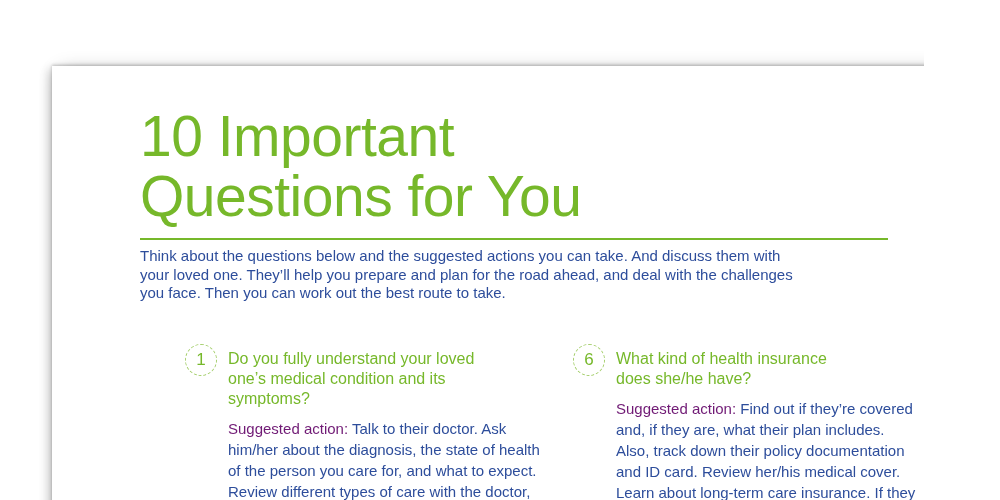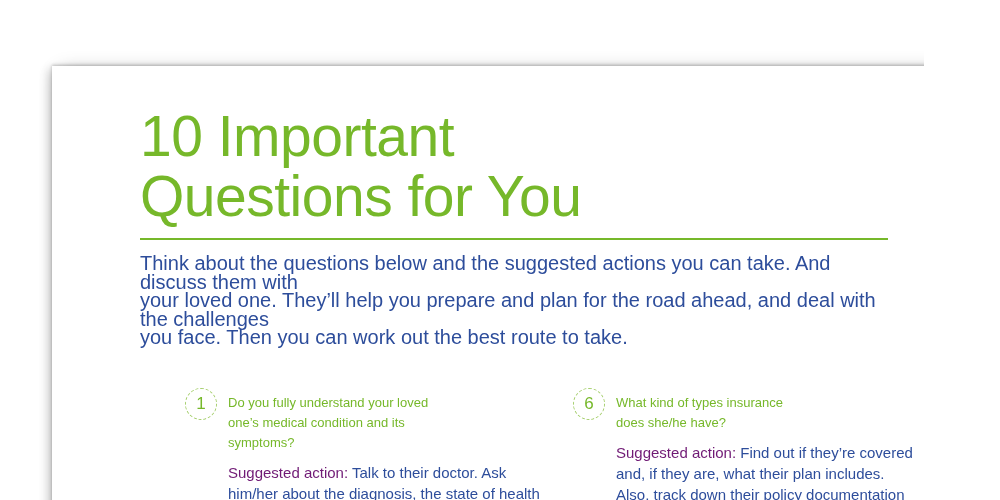--- a/index.html
+++ b/index.html
@@ -37,23 +37,23 @@
     white-space: pre-line;
   }
   .title-divider {
     border: none;
     margin: 12px 0 0 0;
     width: 748px;
     height: 2px;
     background: #76b82a;
   }
   .intro {
-    margin: 14px 0 0 0;
+    margin: 7px 0 0 0;
     max-width: 750px;
-    font-size: 20px;
+    font-size: 15px;
     line-height: 18.5px;
     color: #2d4d9b;
     white-space: pre-line;
   }
   .questions-row {
     display: flex;
     margin-top: 41px;
     padding-left: 45px;
   }
   .question {
@@ -72,21 +72,21 @@
     line-height: 30px;
     text-align: center;
   }
   .qbody {
     margin-left: 11px;
     padding-top: 5px;
     width: 345px;
   }
   .qheading {
     margin: 0;
-    font-size: 13px;
+    font-size: 16px;
     line-height: 20px;
     font-weight: 400;
     color: #76b82a;
     white-space: pre-line;
   }
   .qaction {
     margin: 9px 0 0 0;
     font-size: 15px;
     line-height: 21px;
     color: #2d4d9b;
@@ -122,21 +122,21 @@
 him/her about the diagnosis, the state of health
 of the person you care for, and what to expect.
 Review different types of care with the doctor,
 and choose the best one.</span></p>
           </div>
         </div>
 
         <div class="question">
           <div class="qnum">6</div>
           <div class="qbody">
-            <h2 class="qheading">What kind of types insurance
+            <h2 class="qheading">What kind of health insurance
 does she/he have?</h2>
             <p class="qaction"><span class="action-label">Suggested action:</span> <span>Find out if they’re covered
 and, if they are, what their plan includes.
 Also, track down their policy documentation
 and ID card. Review her/his medical cover.
 Learn about long-term care insurance. If they
 aren’t covered, find out what medical</span></p>
           </div>
         </div>
 

